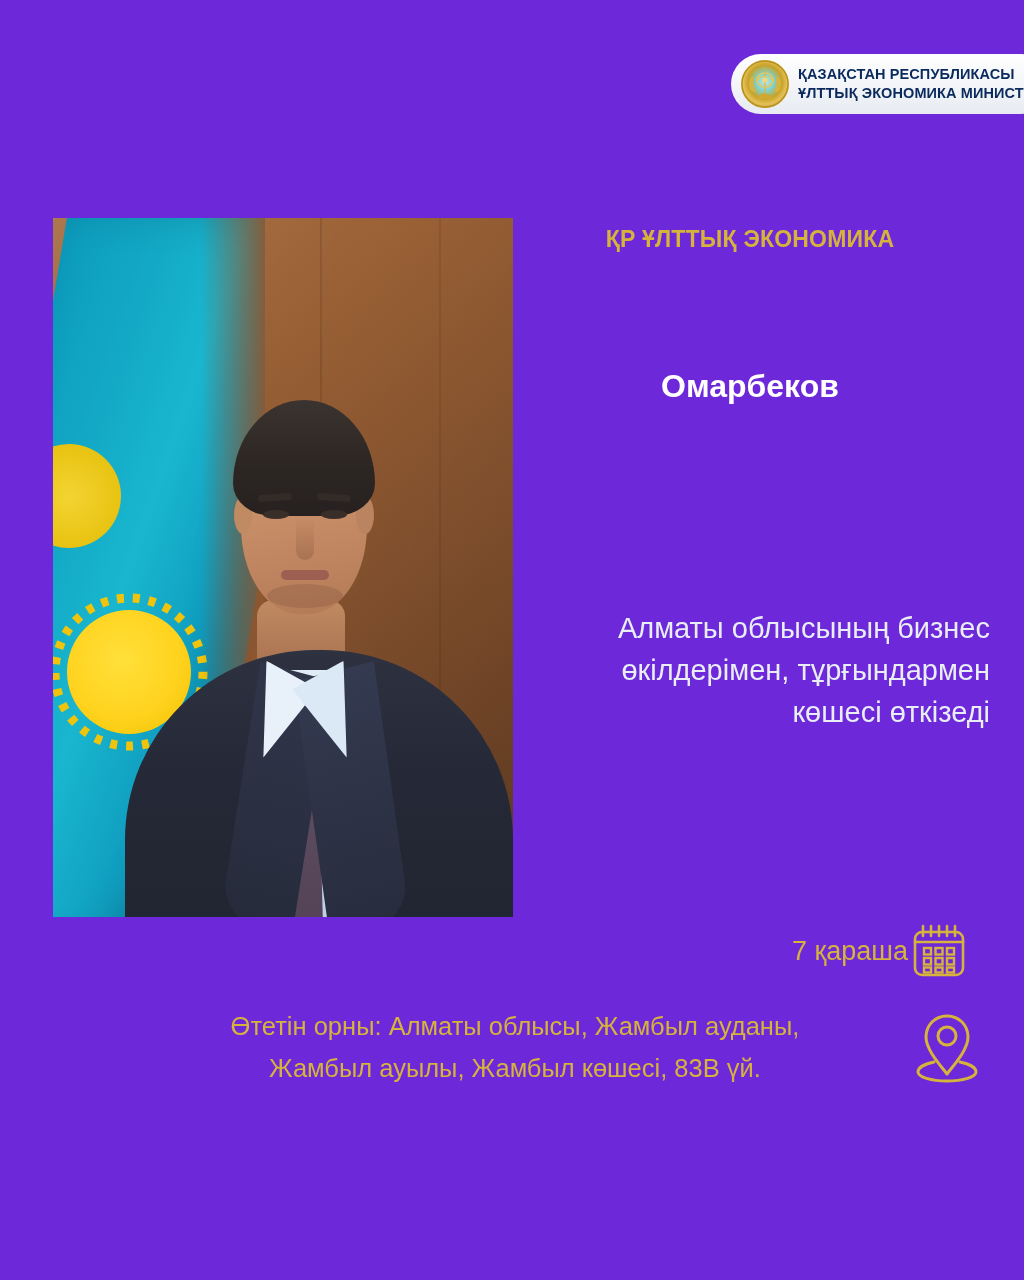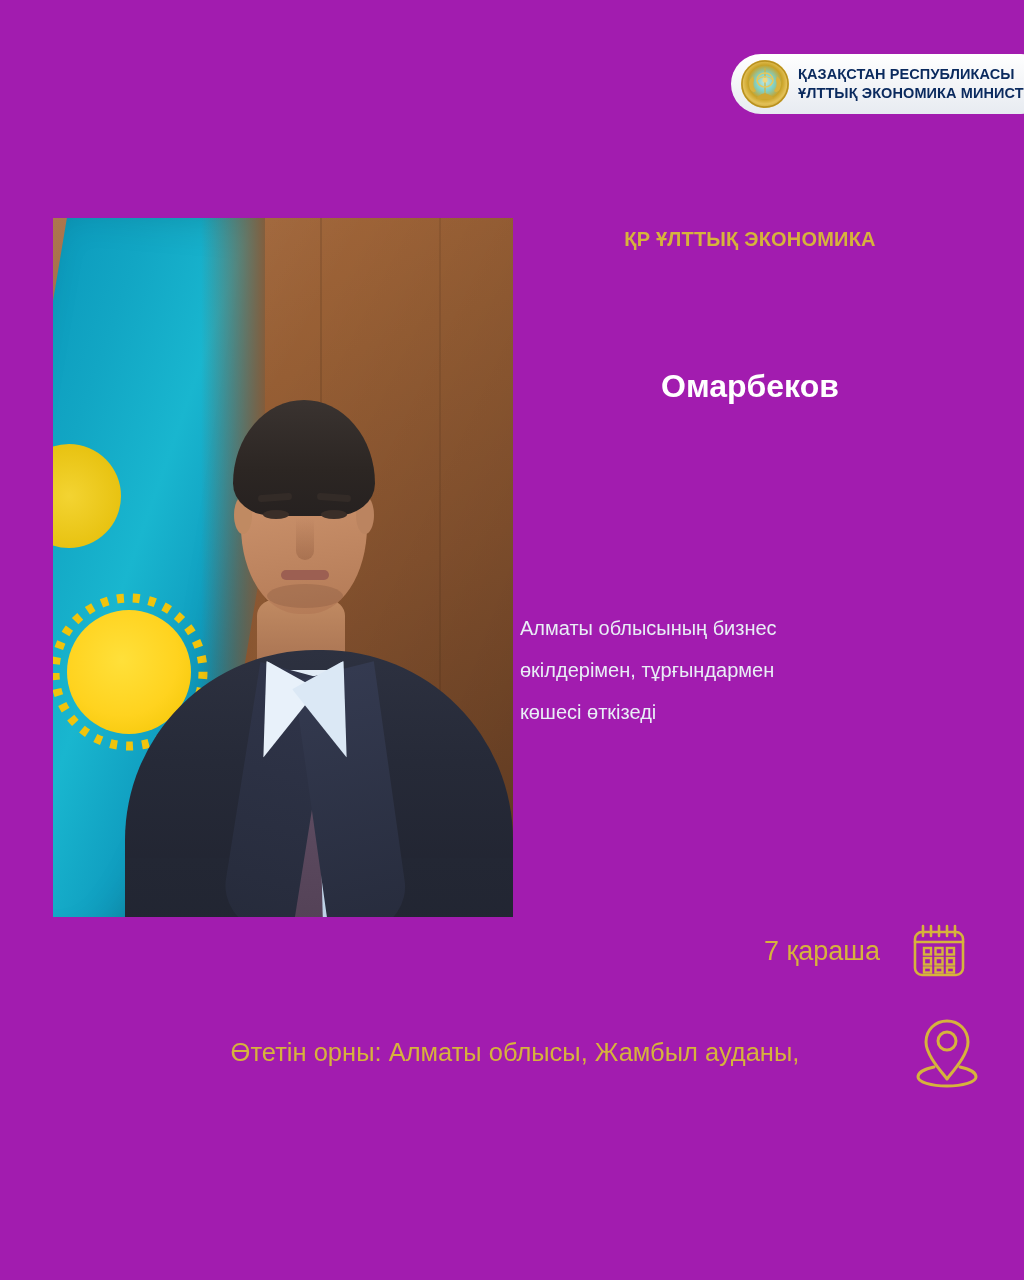--- a/index.html
+++ b/index.html
@@ -11,21 +11,21 @@
   body {
     width: 1024px;
     height: 1280px;
     overflow: hidden;
     font-family: "Liberation Sans", sans-serif;
   }
   .poster {
     position: relative;
     width: 1024px;
     height: 1280px;
-    background: #a21caf;
+    background: #6d28d9;
     overflow: hidden;
   }
 
   
   .logo-badge {
     position: absolute;
     left: 731px;
     top: 54px;
     width: 320px;
     height: 60px;
@@ -267,77 +267,75 @@
 
   
   .role {
     position: absolute;
     left: 520px;
     top: 220px;
     width: 460px;
     text-align: center;
     color: #d6b33c;
     font-weight: bold;
-    font-size: 20px;
+    font-size: 23px;
     line-height: 38px;
     letter-spacing: 0.2px;
   }
   .name {
     position: absolute;
     left: 520px;
     top: 355px;
     width: 460px;
     text-align: center;
     color: #ffffff;
     font-weight: bold;
     font-size: 32px;
     line-height: 62px;
   }
   .desc {
     position: absolute;
     left: 520px;
     top: 607px;
     width: 470px;
-    text-align: left;
+    text-align: right;
     color: #e9eef6;
-    font-size: 20px;
+    font-size: 29px;
     line-height: 42px;
     font-weight: 400;
   }
 
   
   .date-row {
     position: absolute;
     left: 700px;
     top: 918px;
     width: 270px;
     height: 66px;
     display: flex;
     align-items: center;
     justify-content: flex-end;
-    gap: 28px;
   }
   .date-text {
     color: #d6b33c;
     font-size: 27px;
     line-height: 32px;
     white-space: nowrap;
   }
 
   
   .addr-row {
     position: absolute;
     left: 140px;
     top: 1005px;
     width: 840px;
     display: flex;
     align-items: center;
     justify-content: flex-end;
     gap: 24px;
-    margin-top: 8px;
   }
   .addr-text {
     color: #d6b33c;
     font-size: 25.5px;
     line-height: 42px;
     text-align: center;
     flex: 1 1 auto;
   }
   .icon-gold { stroke: #d6b33c; fill: none; }
 </style>
@@ -439,20 +437,21 @@
         <rect x="16" y="47.5" width="7" height="5"></rect>
         <rect x="27.5" y="47.5" width="7" height="5"></rect>
         <rect x="39" y="47.5" width="7" height="5"></rect>
       </g>
     </svg>
   </div>
 
   <div class="addr-row">
     <div class="addr-text">
       <div>Өтетін орны: Алматы облысы, Жамбыл ауданы,</div>
+      <div>Жамбыл ауылы, Жамбыл көшесі, 83В үй.</div>
     </div>
     <svg width="66" height="78" viewBox="0 0 66 78">
       <g class="icon-gold" stroke-width="3" stroke-linecap="round" stroke-linejoin="round">
         <path d="M33 8 C21 8 12 17 12 29 C12 42 27 58 33 66 C39 58 54 42 54 29 C54 17 45 8 33 8 Z"></path>
         <circle cx="33" cy="28" r="9"></circle>
         <path d="M20 54 C10 56 4 60 4 64 C4 69 17 73 33 73 C49 73 62 69 62 64 C62 60 56 56 46 54"></path>
       </g>
     </svg>
   </div>
 

